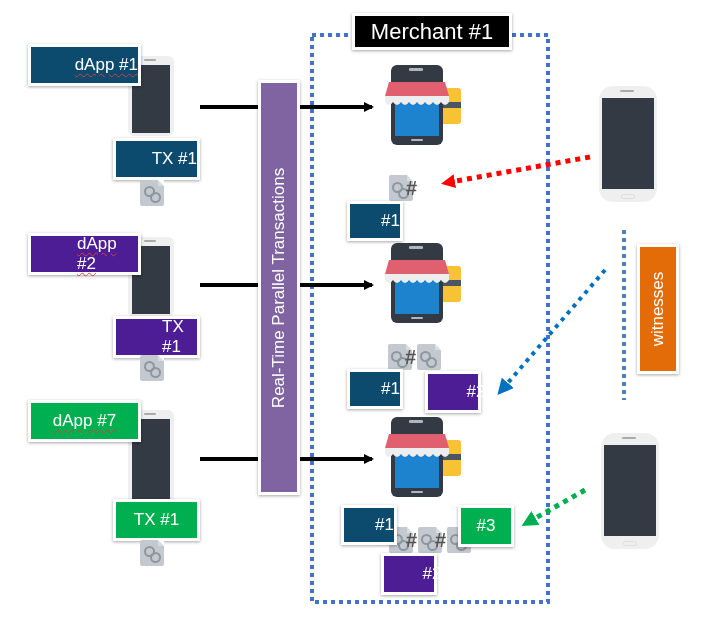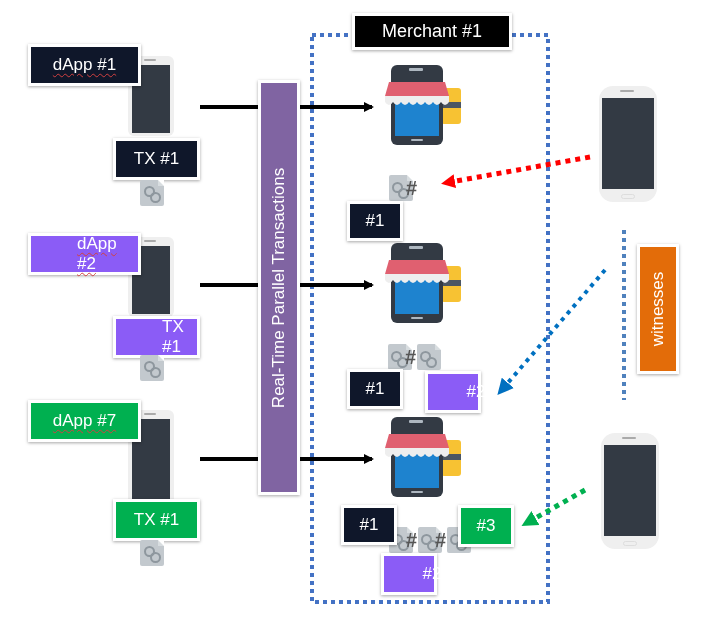--- a/index.html
+++ b/index.html
@@ -2,22 +2,22 @@
 <html><head>
 <meta charset="utf-8">
 <style>
   html, body { margin: 0; padding: 0; background: #ffffff; }
   body { width: 705px; height: 619px; position: relative; overflow: hidden;
          font-family: "Liberation Sans", "DejaVu Sans", sans-serif; }
   .abs { position: absolute; }
   .label { position: absolute; color: #fff; font-size: 17px; display: flex;
            align-items: center; justify-content: center;
            box-shadow: 0 1px 3px rgba(0,0,0,0.35); border: 3px solid #fff; box-sizing: border-box; }
-  .red { background: #0f172a; }
-  .blue { background: #8b5cf6; padding-left: 46px; }
+  .red { background: #0c4a6e; justify-content: flex-end; }
+  .blue { background: #4c1d95; padding-left: 46px; }
   .green { background: #00b050; }
   .black { background: #000; }
   .squiggle { text-decoration: underline wavy #d04040; text-decoration-thickness: 1px; text-underline-offset: 3px; }
   .phone-small { position: absolute; width: 46px; border-radius: 6px; background: #efefef; }
   .phone-small .screen { position: absolute; left: 4px; right: 4px; top: 9px; bottom: 3px; background: #333a44; }
   .phone-small .spk { position: absolute; top: 3px; left: 16px; width: 12px; height: 2px; background: #aaa; border-radius: 1px; }
   .phone-big { position: absolute; width: 58px; height: 116px; border-radius: 14px; background: #efefef; }
   .phone-big .screen { position: absolute; left: 3px; right: 3px; top: 12px; bottom: 13px; background: #333a44; }
   .phone-big .spk { position: absolute; top: 4px; left: 21px; width: 14px; height: 2px; background: #aaa; border-radius: 1px; }
   .phone-big .home { position: absolute; bottom: 3px; left: 22px; width: 14px; height: 5px; border-radius: 3px; border: 1px solid #ddd; box-sizing: border-box; }
@@ -59,21 +59,21 @@
   <line x1="200" y1="285" x2="260" y2="285" stroke="#000" stroke-width="4"></line>
   <line x1="300" y1="285" x2="372" y2="285" stroke="#000" stroke-width="4" marker-end="url(#arrBlack)"></line>
   <line x1="200" y1="459" x2="260" y2="459" stroke="#000" stroke-width="4"></line>
   <line x1="300" y1="459" x2="372" y2="459" stroke="#000" stroke-width="4" marker-end="url(#arrBlack)"></line>
 
   <line x1="590" y1="157" x2="445" y2="183" stroke="#ff0000" stroke-width="5" stroke-dasharray="5,5" marker-end="url(#arrRed)"></line>
   <line x1="605" y1="270" x2="500" y2="392" stroke="#0070c0" stroke-width="4" stroke-dasharray="4,5" marker-end="url(#arrBlue)"></line>
   <line x1="585" y1="490" x2="525" y2="524" stroke="#00b050" stroke-width="5" stroke-dasharray="5,5" marker-end="url(#arrGreen)"></line>
 </svg>
 
-<div class="label black" style="left:352px;top:13px;width:160px;height:37px;font-size:18px;">Merchant #1</div>
+<div class="label black" style="left:352px;top:13px;width:160px;height:37px;font-size:22px;">Merchant #1</div>
 
 <div class="bar-purple" style="left:258px;top:80px;width:42px;height:415px;">
   <span class="vtext">Real-Time Parallel Transactions</span>
 </div>
 
 <div class="bar-orange" style="left:637px;top:244px;width:42px;height:130px;">
   <span class="vtext">witnesses</span>
 </div>
 
 <div class="phone-small" style="left:128px;top:56px;height:80px;">

